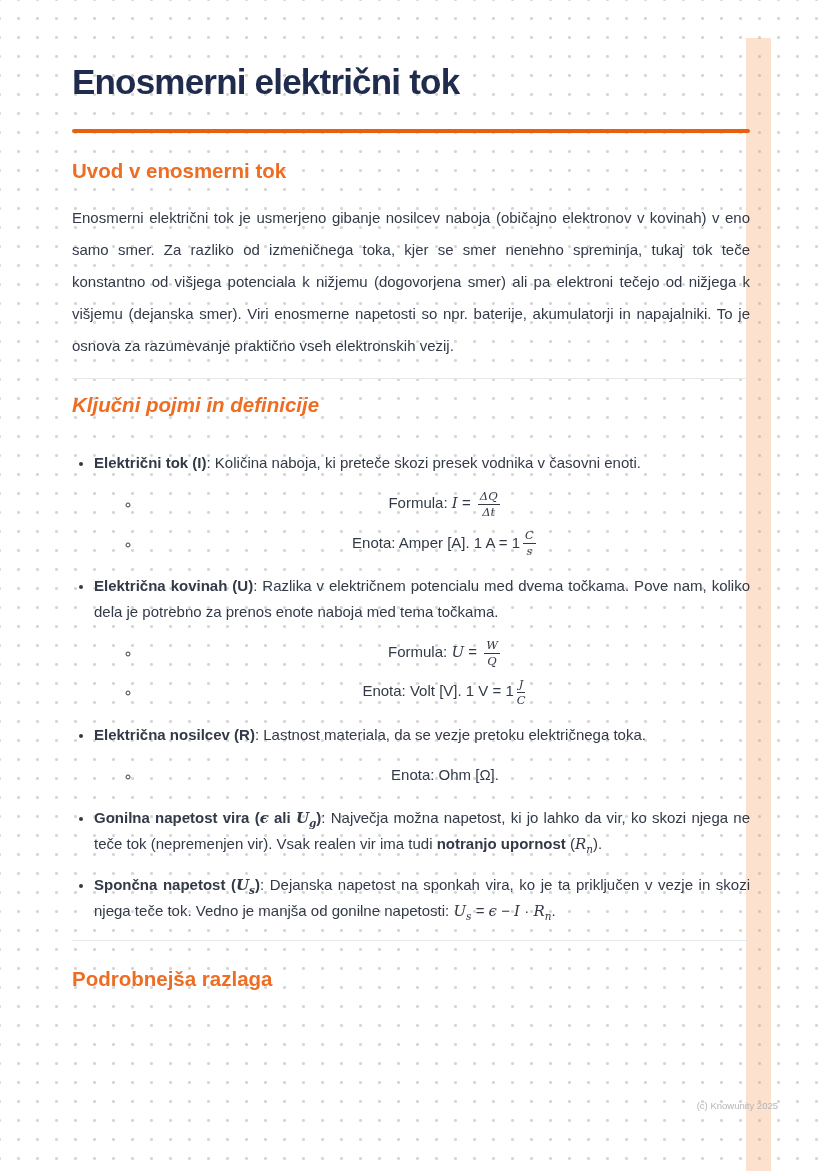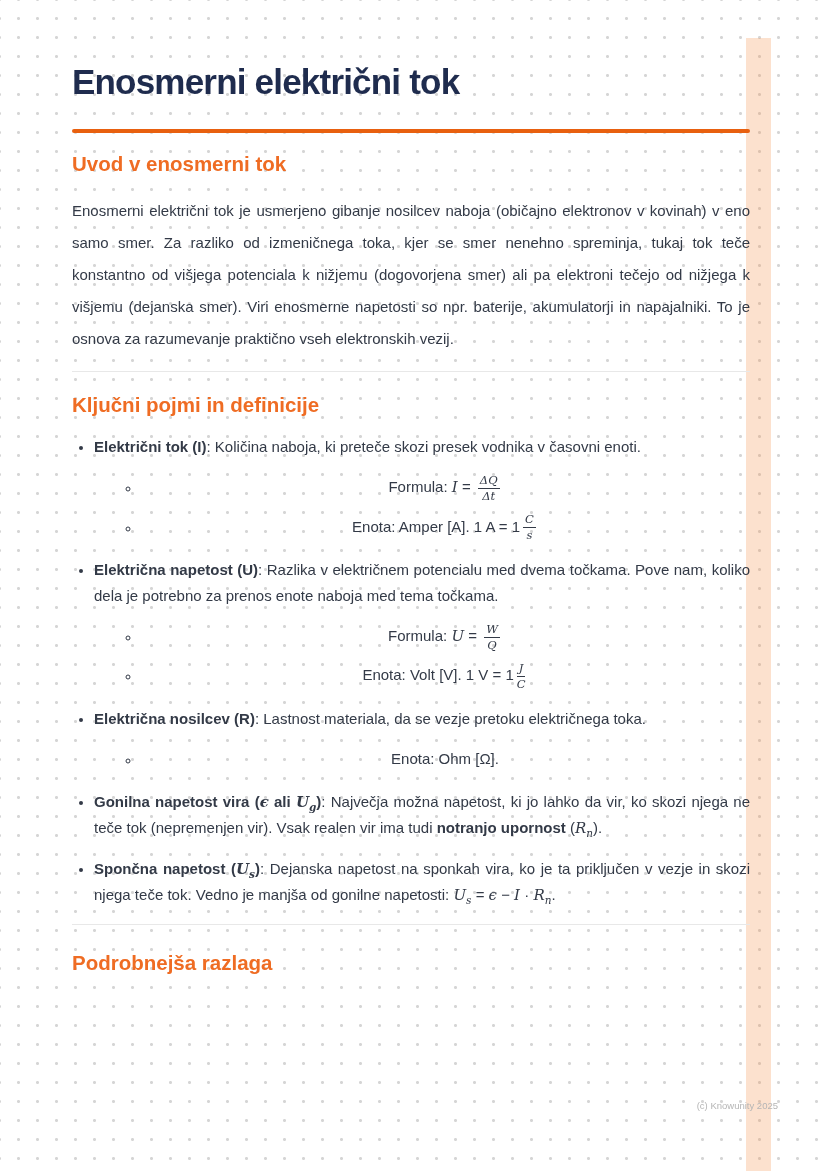--- a/index.html
+++ b/index.html
@@ -39,36 +39,36 @@
     margin-top: 27px;
     height: 4px;
     border-radius: 2px;
     background: var(--rule-orange, #e8600f);
   }
   h2 {
     font-size: 20.5px;
     font-weight: 700;
     color: var(--accent-orange, #ef6c23);
   }
-  .h2-intro { margin-top: 19px; }
-  .h2-terms { margin-top: 21px; }
+  .h2-intro { margin-top: 26px; }
+  .h2-terms { margin-top: 14px; font-style: italic; }
   .h2-detail { margin-top: 26px; }
   .body-par {
     margin-top: 19px;
     font-size: 15px;
     line-height: 32px;
     text-align: justify;
   }
   hr.divider {
     border: none;
     border-top: 1px solid #e8e8e8;
     margin-top: 16px;
   }
   ul.terms {
-    margin-top: 17px;
+    margin-top: 33px;
     padding-left: 22px;
     list-style: disc;
   }
   ul.terms > li {
     margin-bottom: 15px;
     font-size: 15px;
     line-height: 26px;
   }
   ul.terms > li::marker { color: #333a47; font-size: 13px; }
   .li-text { text-align: justify; }
@@ -144,21 +144,21 @@
                 <span class="den">Δt</span>
               </span></li>
           <li><span>Enota: Amper [A]. 1 A = 1</span><span class="frac">
                 <span class="num">C</span>
                 <span class="den">s</span>
               </span></li>
         </ul>
       </li>
 
       <li>
-        <p class="li-text"><strong>Električna napetost (U)</strong><span>: Razlika v električnem potencialu med dvema točkama. Pove nam, koliko dela je potrebno za prenos enote naboja med tema točkama.</span></p>
+        <p class="li-text"><strong>Električna kovinah (U)</strong><span>: Razlika v električnem potencialu med dvema točkama. Pove nam, koliko dela je potrebno za prenos enote naboja med tema točkama.</span></p>
         <ul class="sub">
           <li><span>Formula: </span><span class="mi">U</span><span> = </span><span class="frac">
                 <span class="num">W</span>
                 <span class="den">Q</span>
               </span></li>
           <li><span>Enota: Volt [V]. 1 V = 1</span><span class="frac">
                 <span class="num">J</span>
                 <span class="den">C</span>
               </span></li>
         </ul>

